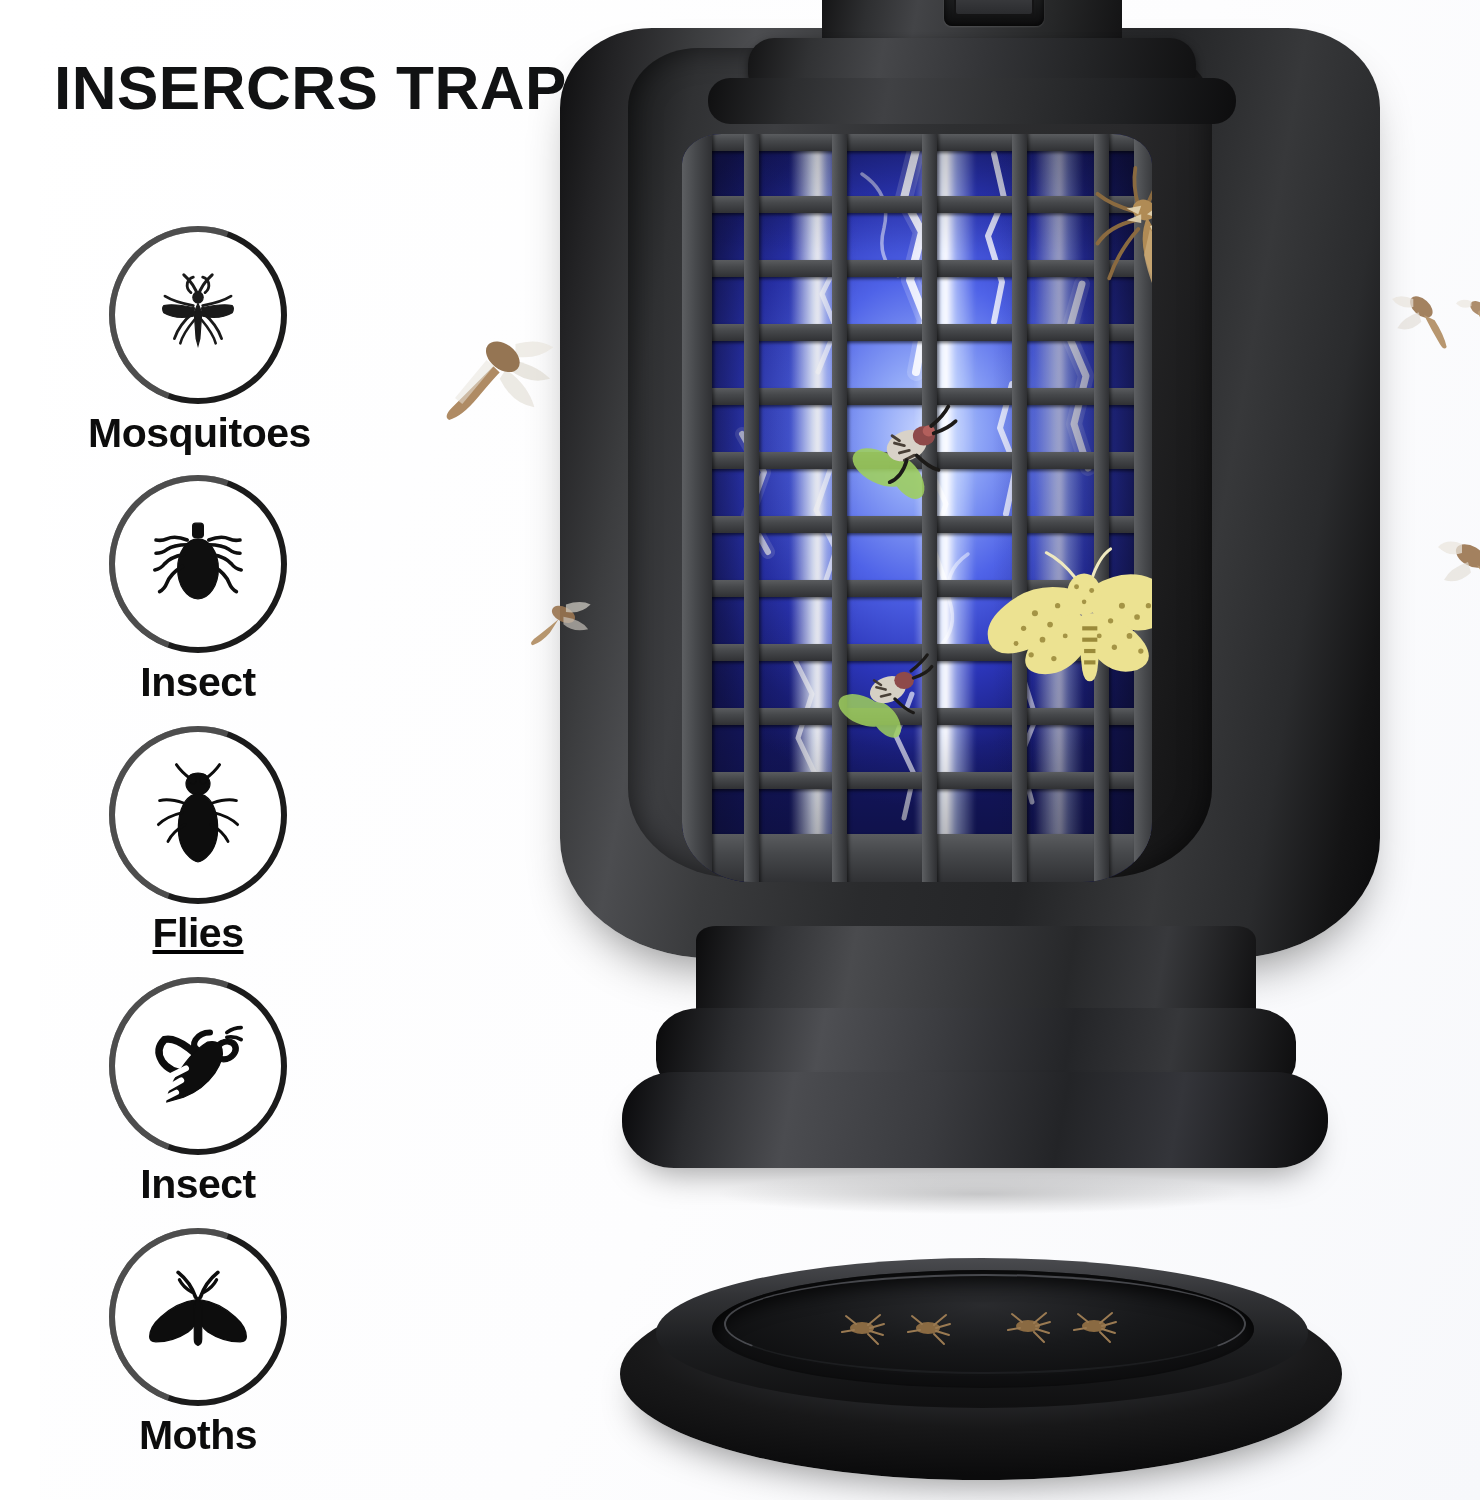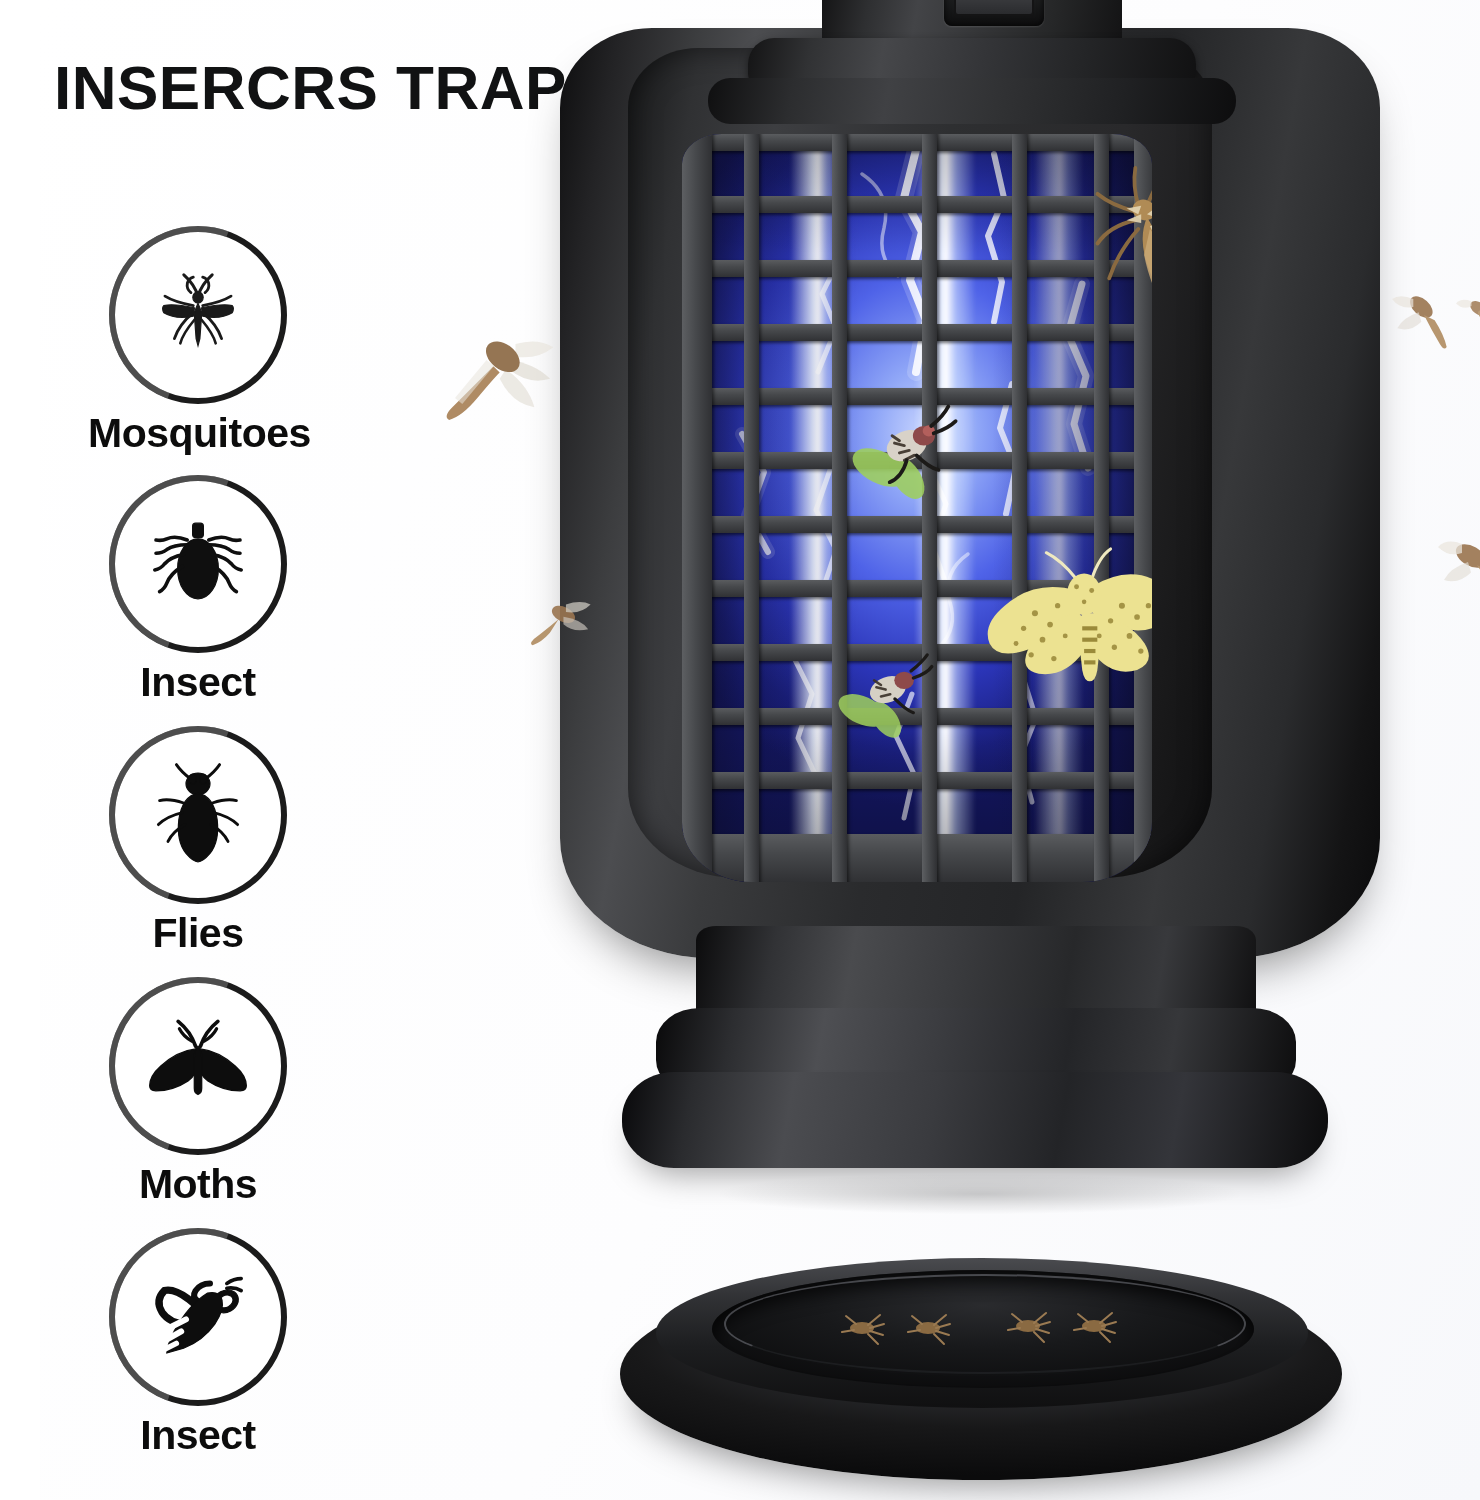--- a/index.html
+++ b/index.html
@@ -238,21 +238,21 @@
             <path d="M59 30 q10 -4 17 -1 q4 2 9 1" stroke-width="3" fill="none"></path>
             <path d="M59 34 q11 0 17 4 q4 3 9 3" stroke-width="3" fill="none"></path>
             <path d="M62 42 q11 2 16 8 q3 4 8 5" stroke-width="3" fill="none"></path>
             <path d="M63 52 q10 6 13 14 q2 5 6 7" stroke-width="3" fill="none"></path>
           </g>
         </svg>
       </div>
       <div class="feat-label">Insect</div>
     </div>
 
-    <div class="feature" style="margin-top:20px;">
+    <div class="feature" style="margin-top:20px;text-decoration:underline;">
       <div class="badge">
         <svg width="120" height="120" viewBox="0 0 100 100" aria-hidden="true">
           <g fill="#0d0d0d" stroke="#0d0d0d" stroke-linecap="round">
             <path d="M44 20 q-8 -6 -12 -12" stroke-width="2.4" fill="none"></path>
             <path d="M56 20 q8 -6 12 -12" stroke-width="2.4" fill="none"></path>
             <ellipse cx="50" cy="24" rx="10" ry="9"></ellipse>
             <ellipse cx="45.5" cy="20" rx="3.2" ry="4"></ellipse>
             <ellipse cx="54.5" cy="20" rx="3.2" ry="4"></ellipse>
             <path d="M50 32 q-13 2 -16 22 q-2 18 6 28 q6 7 10 7 q4 0 10 -7 q8 -10 6 -28 q-3 -20 -16 -22 z"></path>
             <path d="M38 40 q-12 -4 -20 -2" stroke-width="2.4" fill="none"></path>
@@ -262,53 +262,53 @@
             <path d="M39 58 q-10 6 -14 14" stroke-width="2.4" fill="none"></path>
             <path d="M61 58 q10 6 14 14" stroke-width="2.4" fill="none"></path>
           </g>
         </svg>
       </div>
       <div class="feat-label">Flies</div>
     </div>
 
     <div class="feature" style="margin-top:20px;">
       <div class="badge">
-        <svg width="124" height="124" viewBox="0 0 100 100" aria-hidden="true">
-          <g fill="#0d0d0d" stroke="#0d0d0d" stroke-linecap="round">
-            <path d="M48 34 q-4 -12 -14 -20" stroke-width="3" fill="none"></path>
-            <path d="M52 34 q4 -12 14 -20" stroke-width="3" fill="none"></path>
-            <path d="M45 30 q-7 -4 -10 -10" stroke-width="2.6" fill="none"></path>
-            <path d="M55 30 q7 -4 10 -10" stroke-width="2.6" fill="none"></path>
-            <path d="M49 36 q-16 2 -29 14 q-9 8 -9 16 q0 4 5 4 q14 0 26 -8 q7 -5 7 -12 z"></path>
-            <path d="M51 36 q16 2 29 14 q9 8 9 16 q0 4 -5 4 q-14 0 -26 -8 q-7 -5 -7 -12 z"></path>
-            <path d="M50 34 q-3 2 -3 10 l0 24 q0 4 3 5 q3 -1 3 -5 l0 -24 q0 -8 -3 -10 z" fill="#0d0d0d"></path>
-          </g>
-        </svg>
-      </div>
-      <div class="feat-label">Moths</div>
-    </div>
-
-    <div class="feature" style="margin-top:20px;">
-      <div class="badge">
         <svg width="120" height="120" viewBox="0 0 100 100" aria-hidden="true">
           <g fill="#0d0d0d" stroke="#0d0d0d" stroke-linecap="round">
             <path d="M60 22 q-8 0 -12 6 q-3 5 1 8" stroke-width="5" fill="none"></path>
             <path d="M74 22 q6 -4 12 -4" stroke-width="3" fill="none"></path>
             <path d="M74 26 q7 -1 12 2" stroke-width="3" fill="none"></path>
             <ellipse cx="73" cy="37" rx="11" ry="9" transform="rotate(-28 73 37)"></ellipse>
             <ellipse cx="73" cy="37" rx="6.5" ry="5" transform="rotate(-28 73 37)" fill="#fff"></ellipse>
             <path d="M22 28 q-8 8 -2 18 q6 9 20 10 q8 0 10 -6 q2 -8 -8 -15 q-12 -9 -20 -7 z" fill="none" stroke-width="6"></path>
             <path d="M58 30 q-16 10 -28 32 q-6 12 -6 18 l14 -4 q16 -6 26 -20 q8 -12 6 -20 q-2 -8 -12 -6 z"></path>
             <path d="M40 52 l-16 8" stroke="#fff" stroke-width="5" fill="none"></path>
             <path d="M36 62 l-14 8" stroke="#fff" stroke-width="5" fill="none"></path>
             <path d="M32 72 l-12 6" stroke="#fff" stroke-width="4.5" fill="none"></path>
           </g>
         </svg>
       </div>
       <div class="feat-label">Insect</div>
+    </div>
+
+    <div class="feature" style="margin-top:20px;">
+      <div class="badge">
+        <svg width="124" height="124" viewBox="0 0 100 100" aria-hidden="true">
+          <g fill="#0d0d0d" stroke="#0d0d0d" stroke-linecap="round">
+            <path d="M48 34 q-4 -12 -14 -20" stroke-width="3" fill="none"></path>
+            <path d="M52 34 q4 -12 14 -20" stroke-width="3" fill="none"></path>
+            <path d="M45 30 q-7 -4 -10 -10" stroke-width="2.6" fill="none"></path>
+            <path d="M55 30 q7 -4 10 -10" stroke-width="2.6" fill="none"></path>
+            <path d="M49 36 q-16 2 -29 14 q-9 8 -9 16 q0 4 5 4 q14 0 26 -8 q7 -5 7 -12 z"></path>
+            <path d="M51 36 q16 2 29 14 q9 8 9 16 q0 4 -5 4 q-14 0 -26 -8 q-7 -5 -7 -12 z"></path>
+            <path d="M50 34 q-3 2 -3 10 l0 24 q0 4 3 5 q3 -1 3 -5 l0 -24 q0 -8 -3 -10 z" fill="#0d0d0d"></path>
+          </g>
+        </svg>
+      </div>
+      <div class="feat-label">Moths</div>
     </div>
 
   </div>
 
   <div class="product">
 
     <div class="shell"></div>
     <div class="shell-inner-cut"></div>
 
     <div class="neck"></div>

